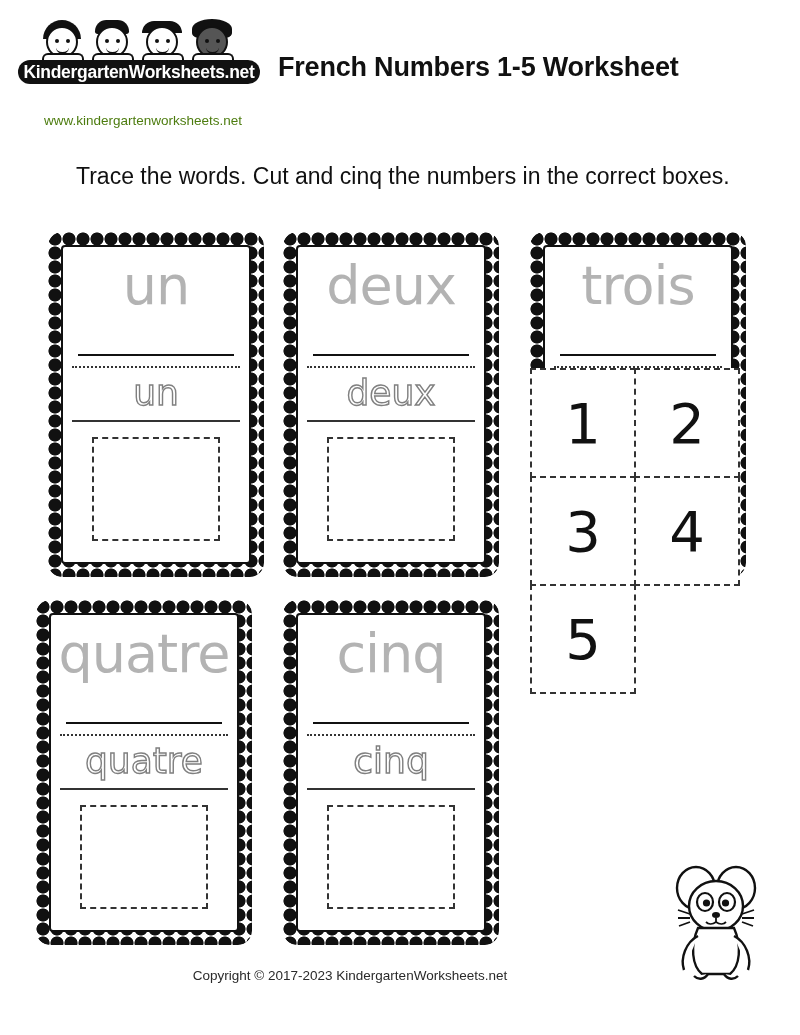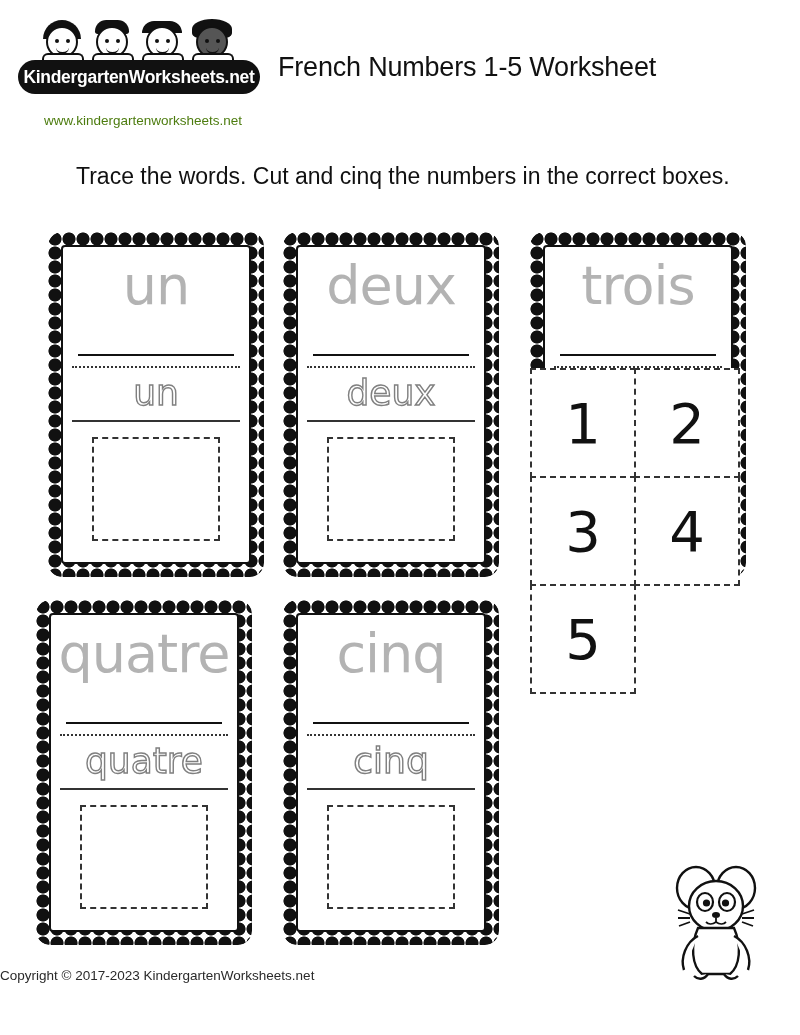--- a/index.html
+++ b/index.html
@@ -117,21 +117,21 @@
     background: #fff;
     border: 2.5px solid #111;
     border-bottom: none;
     box-sizing: border-box;
   }
   .logo-badge {
     position: absolute;
     left: 0;
     top: 40px;
     width: 242px;
-    height: 34px;
+    height: 24px;
     background: #111;
     border-radius: 17px;
     display: flex;
     align-items: center;
     justify-content: center;
   }
   .logo-badge span {
     color: #ffffff;
     font-size: 17.5px;
     font-weight: bold;
@@ -145,21 +145,21 @@
     font-size: 13.5px;
     color: #4d7c0f;
     white-space: nowrap;
   }
 
   .worksheet-title {
     position: absolute;
     left: 278px;
     top: 34px;
     font-size: 27px;
-    font-weight: normal;
+    font-weight: bold;
     color: #111;
     letter-spacing: -0.2px;
     white-space: nowrap;
   }
 
   .name-line {
     position: absolute;
     left: 443px;
     top: 122px;
     font-size: 21px;
@@ -323,21 +323,21 @@
     width: 96px;
     height: 120px;
   }
 
   
   .footer {
     position: absolute;
     left: 0;
     top: 966px;
     width: 700px;
-    text-align: left;
+    text-align: center;
     font-size: 13.5px;
     line-height: 19px;
     color: #2a2a2a;
   }
 </style>
 </head>
 <body>
 
 <div class="header">
 

